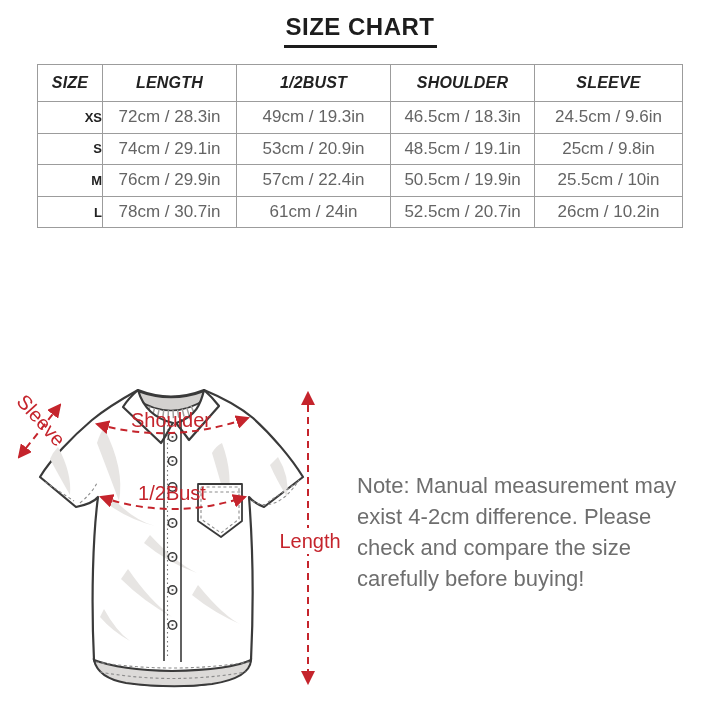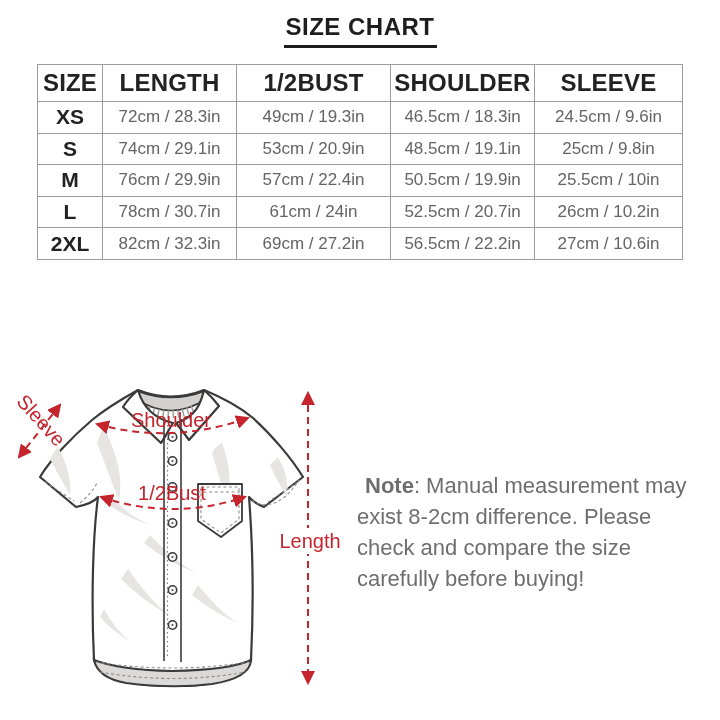--- a/index.html
+++ b/index.html
@@ -16,37 +16,37 @@
   .title{display:inline-block;font-size:24px;font-weight:bold;letter-spacing:.5px;
          color:#1d1d1d;border-bottom:3px solid #1d1d1d;padding:0 2px 4px 2px;}
   
   table.size-table{position:absolute;left:37px;top:64px;width:645px;
          border-collapse:collapse;table-layout:fixed;}
   table.size-table th,table.size-table td{
          border:1px solid var(--table-border);text-align:center;vertical-align:middle;
          background:#fff;}
   table.size-table thead tr{height:37px;}
   table.size-table tbody tr{height:31.6px;}
-  table.size-table thead th{font-size:24px;font-weight:bold;color:var(--header-text);letter-spacing:.2px;}
-  table.size-table tbody th{font-size:21px;font-weight:bold;color:var(--header-text);}
+  table.size-table thead th{font-size:16px;font-weight:bold;color:var(--header-text);letter-spacing:.2px;font-style:italic;}
+  table.size-table tbody th{font-size:13px;font-weight:bold;color:var(--header-text);text-align:right;}
   table.size-table tbody td{font-size:17px;font-weight:normal;color:var(--value-text);}
   
   .diagram{position:absolute;left:0;top:373px;width:345px;height:340px;}
   .diagram svg{display:block;width:345px;height:340px;}
   .outline{fill:#ffffff;stroke:var(--ink);stroke-width:2.2;stroke-linejoin:round;}
   .thin{fill:none;stroke:var(--ink);stroke-width:1.6;}
   .stitch{fill:none;stroke:#8c8c8c;stroke-width:1.1;stroke-dasharray:3 2.6;}
   .dotline{fill:none;stroke:#777;stroke-width:1.1;stroke-dasharray:1.5 3;}
   .shadep{fill:var(--shade);stroke:none;}
   .annot{fill:none;stroke:var(--accent);stroke-width:2;stroke-dasharray:7 5;}
   .annot-label{fill:var(--accent);font-family:"Liberation Sans",sans-serif;font-size:20px;}
   
   .note{position:absolute;left:357px;top:470px;width:330px;
         font-size:22px;line-height:31px;color:var(--note-text);}
-  .note b{font-weight:bold;color:var(--note-text);margin-left:8px;}
+  .note b{font-weight:normal;color:var(--note-text);}
 </style>
 </head>
 <body>
 
 <div class="page">
 
   <div class="title-wrap">
     <span class="title">SIZE CHART</span>
   </div>
 
@@ -88,27 +88,20 @@
           <td>57cm / 22.4in</td>
           <td>50.5cm / 19.9in</td>
           <td>25.5cm / 10in</td>
         </tr>
         <tr>
           <th>L</th>
           <td>78cm / 30.7in</td>
           <td>61cm / 24in</td>
           <td>52.5cm / 20.7in</td>
           <td>26cm / 10.2in</td>
-        </tr>
-        <tr>
-          <th>2XL</th>
-          <td>82cm / 32.3in</td>
-          <td>69cm / 27.2in</td>
-          <td>56.5cm / 22.2in</td>
-          <td>27cm / 10.6in</td>
         </tr>
       </tbody>
   </table>
 
   <div class="diagram">
     <svg viewBox="0 0 345 340">
       <defs>
         <marker id="arr" viewBox="0 0 10 10" refX="8.5" refY="5" markerWidth="7" markerHeight="7" orient="auto-start-reverse">
           <path d="M0,0 L10,5 L0,10 z" fill="var(--accent)"></path>
         </marker>
@@ -192,15 +185,15 @@
 
         <text class="annot-label" x="171" y="54" text-anchor="middle">Shoulder</text>
         <text class="annot-label" x="172" y="127" text-anchor="middle">1/2Bust</text>
         <text class="annot-label" text-anchor="middle" transform="translate(36,52) rotate(48)">Sleeve</text>
         <rect x="281" y="155" width="58" height="26" fill="#ffffff"></rect>
         <text class="annot-label" x="310" y="175" text-anchor="middle">Length</text>
       </g>
     </svg>
   </div>
 
-  <p class="note"><b>Note</b><span>: Manual measurement may exist 8-2cm difference. Please check and compare the size carefully before buying!</span></p>
+  <p class="note"><b>Note</b><span>: Manual measurement may exist 4-2cm difference. Please check and compare the size carefully before buying!</span></p>
 
 </div>
 
 </body></html>

